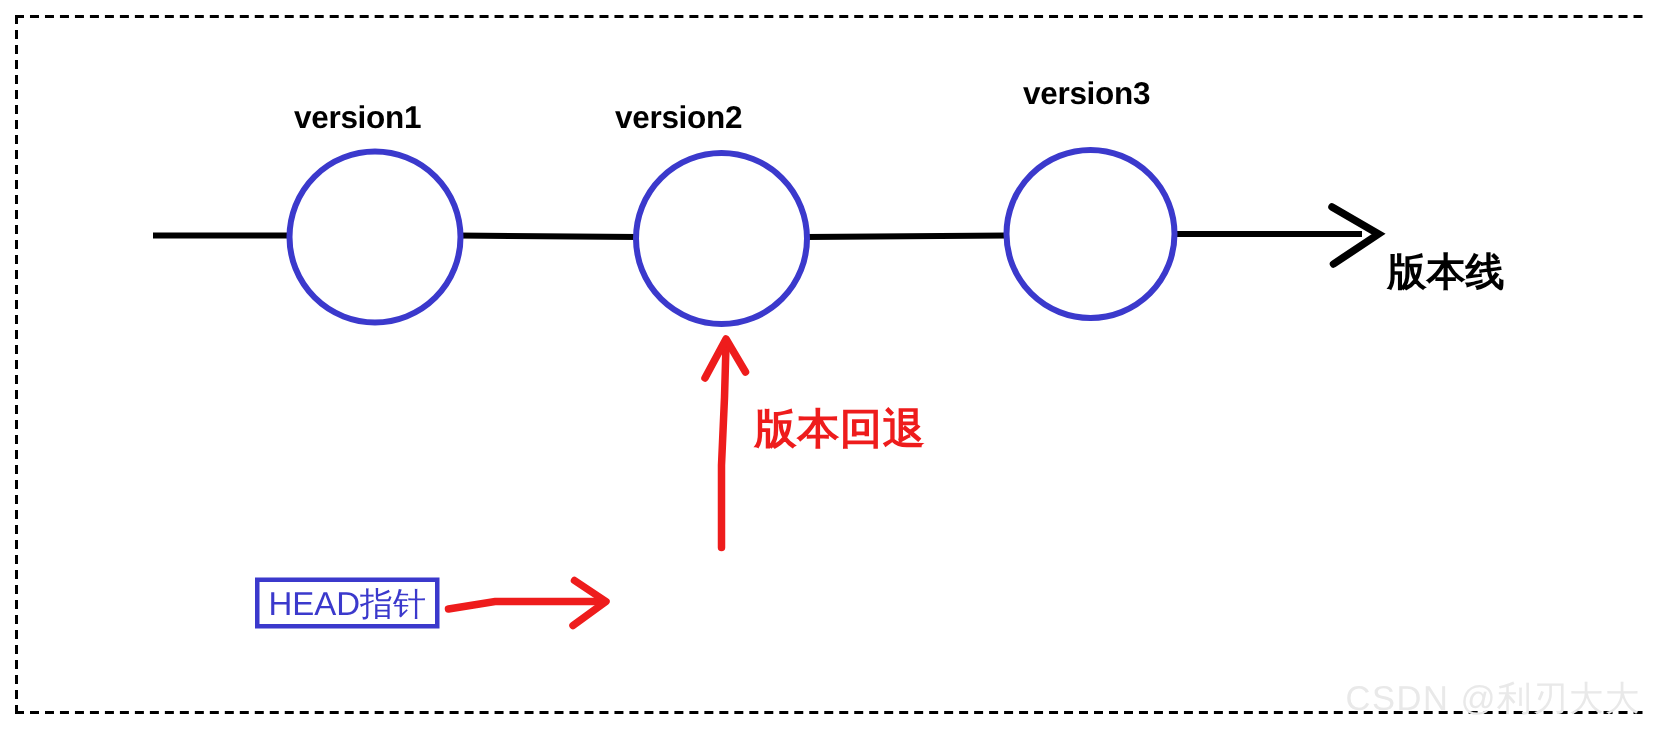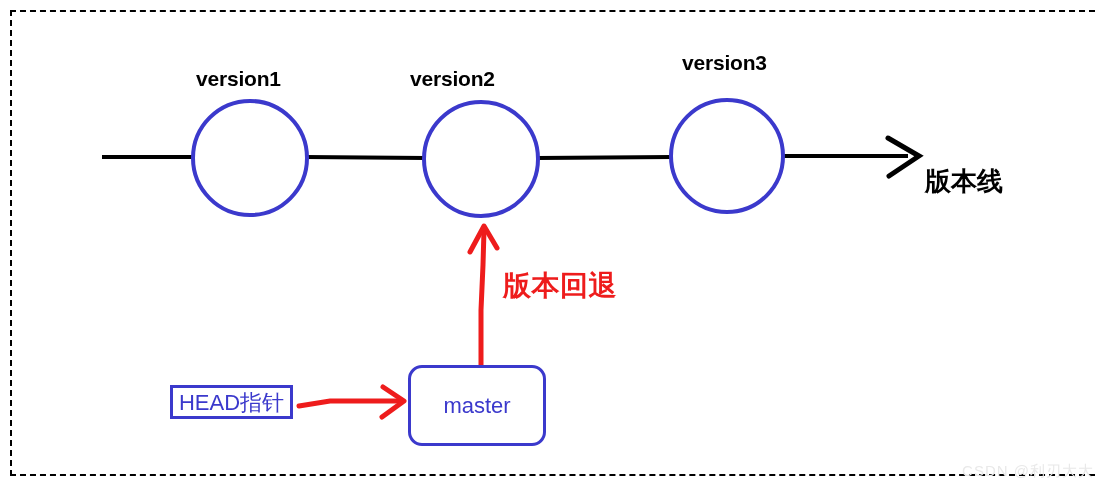--- a/index.html
+++ b/index.html
@@ -83,21 +83,21 @@
     box-sizing: border-box;
     background: #ffffff;
     display: flex;
     align-items: center;
     justify-content: center;
   }
   .watermark {
     position: absolute;
     right: 4px;
     bottom: 8px;
-    font-size: 15px;
+    font-size: 23px;
     color: #e9e9e9;
     white-space: nowrap;
     letter-spacing: 1px;
     font-weight: normal;
   }
 </style>
 </head>
 <body>
 
 <div id="canvas">
@@ -139,18 +139,15 @@
   <div class="lbl ver-label" style="left:682px; top:52px;">version3</div>
 
   <div class="lbl cn-black" style="left:925px; top:168px;">版本线</div>
 
   <div class="lbl cn-red" style="left:503px; top:272px;">版本回退</div>
 
   <div class="head-box">
     <span class="box-text-blue">HEAD指针</span>
   </div>
 
-  <div class="master-box">
-    <span class="box-text-blue">master</span>
-  </div>
 
   <div class="watermark">CSDN @利刃大大</div>
 </div>
 
 </body></html>

